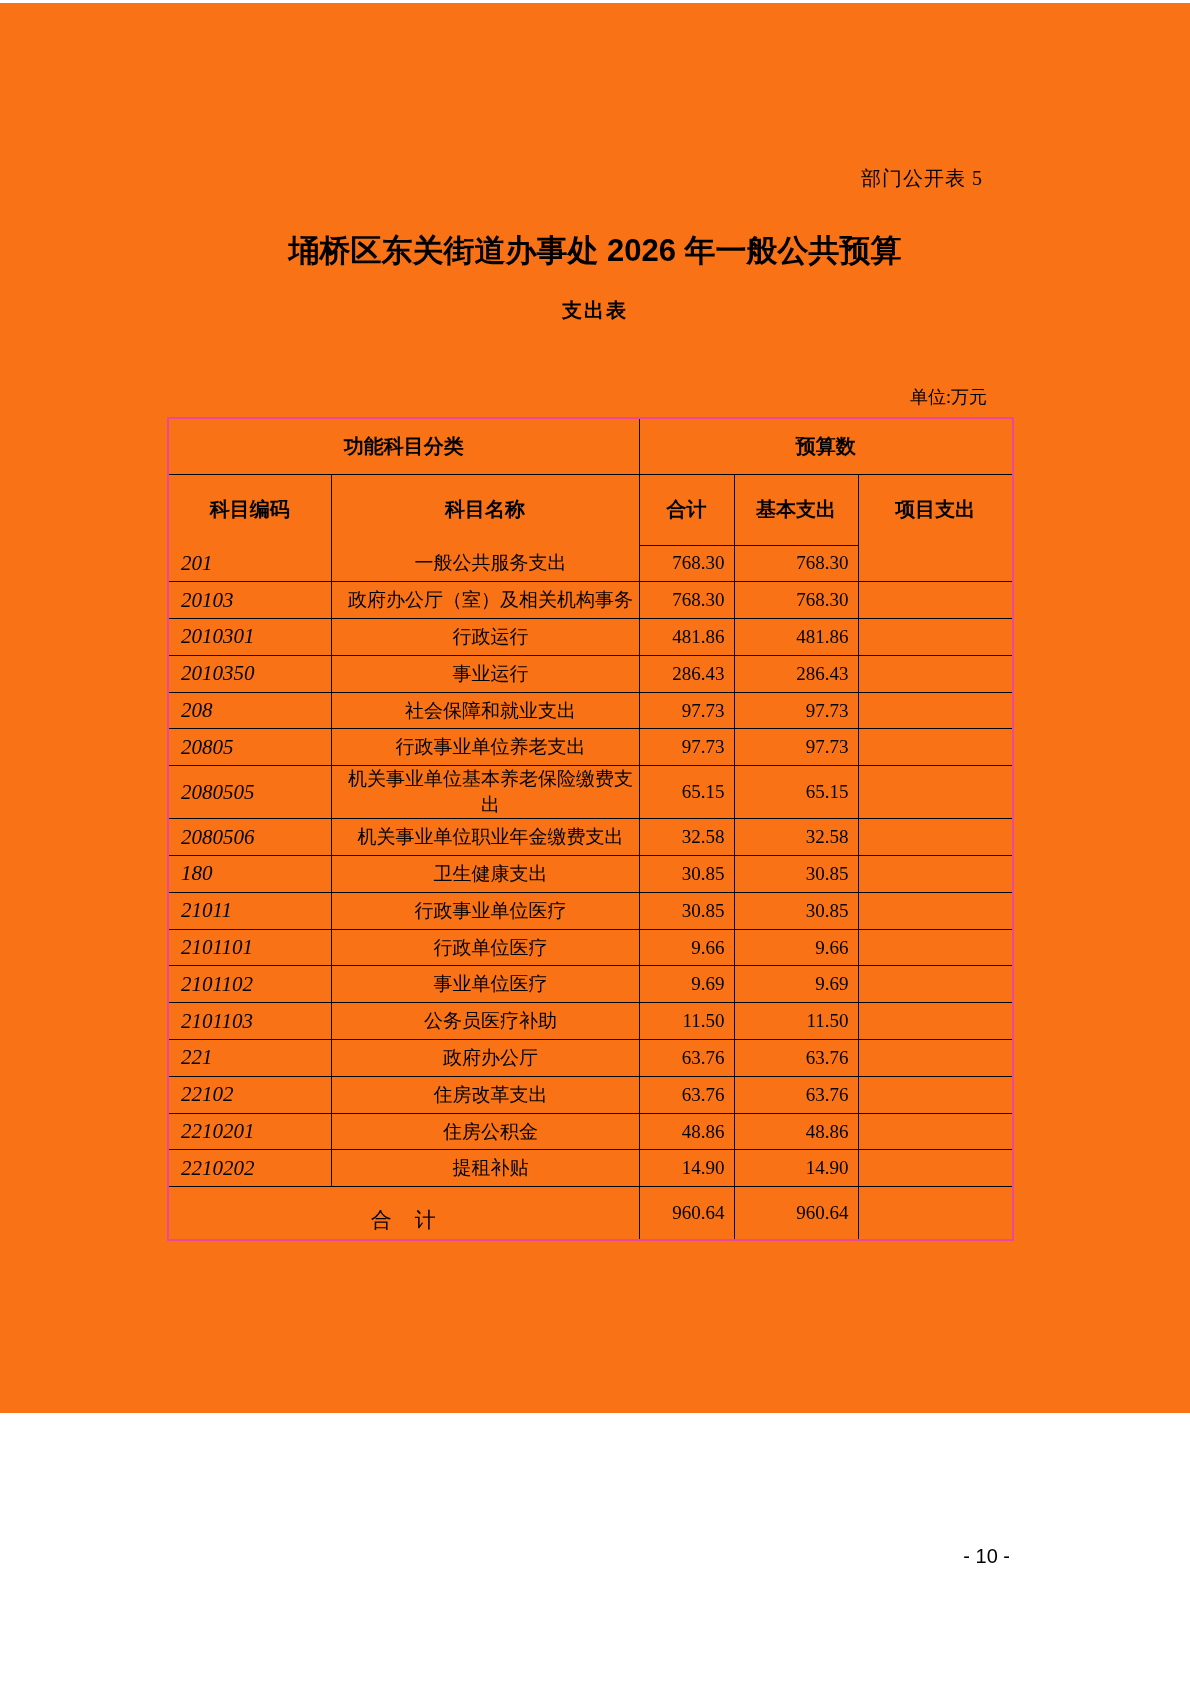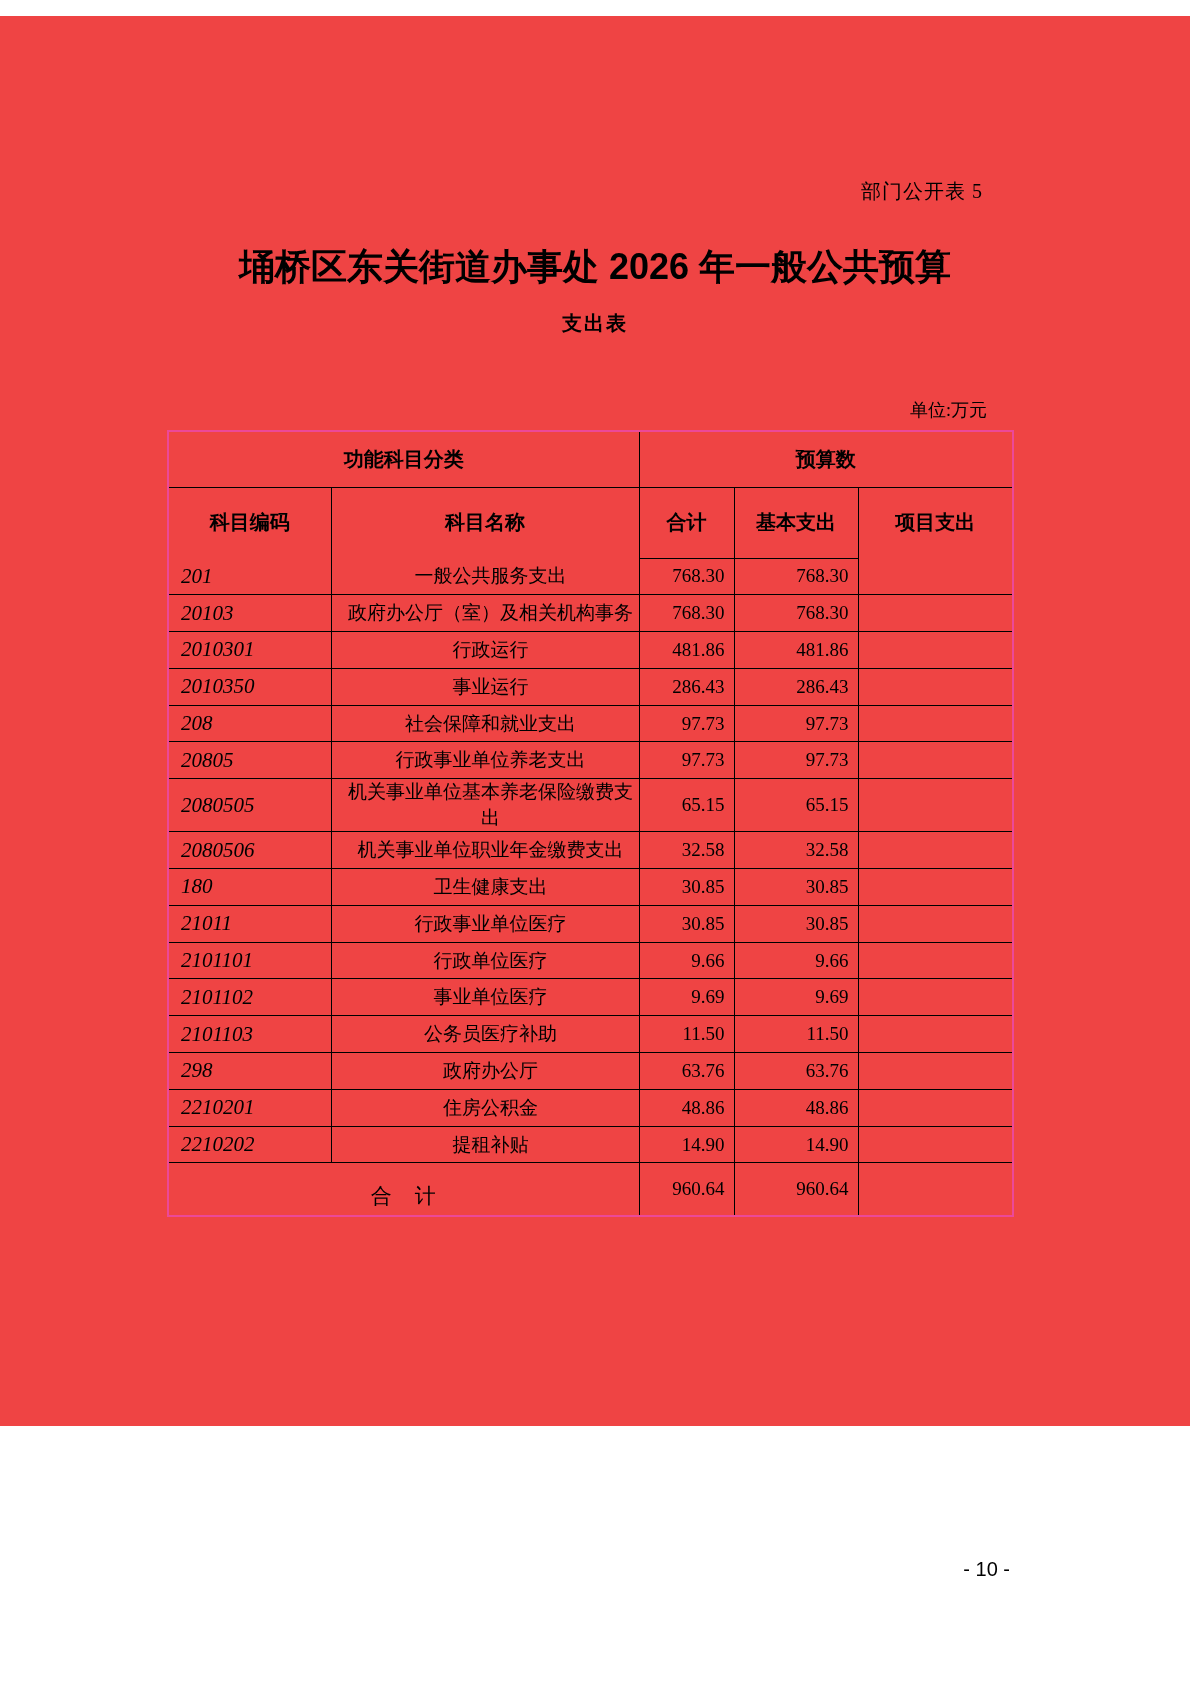--- a/index.html
+++ b/index.html
@@ -4,29 +4,29 @@
 <style>
   html, body { margin: 0; padding: 0; }
   body {
     width: 1190px; height: 1683px;
     background: #ffffff;
     color: #000000;
     font-family: "Liberation Serif", "DejaVu Serif", serif;
     position: relative;
     overflow: hidden;
   }
-  .page { position: absolute; left: 0; top: 16px; width: 1190px; height: 1410px; background:#ef4444; }
+  .page { position: absolute; left: 0; top: 3px; width: 1190px; height: 1410px; background:#f97316; }
 
   .doc-label {
     position: absolute; top: 162px; right: 207px;
     font-size: 20px; letter-spacing: 1px; white-space: pre;
   }
   .title {
     position: absolute; top: 227px; left: 0; width: 1190px;
-    text-align: center; font-weight: bold; font-size: 36px;
+    text-align: center; font-weight: bold; font-size: 31px;
     font-family: "Liberation Sans", "DejaVu Sans", sans-serif;
     white-space: pre;
   }
   .subtitle {
     position: absolute; top: 294px; left: 0; width: 1190px;
     text-align: center; font-weight: bold; font-size: 20px;
     font-family: "Liberation Sans", "DejaVu Sans", sans-serif;
     letter-spacing: 2px;
   }
   .unit {
@@ -191,22 +191,29 @@
         <td class="proj"></td>
       </tr>
       <tr class="drow">
         <td class="code">2101103</td>
         <td class="name">公务员医疗补助</td>
         <td class="num">11.50</td>
         <td class="num">11.50</td>
         <td class="proj"></td>
       </tr>
       <tr class="drow">
-        <td class="code">298</td>
+        <td class="code">221</td>
         <td class="name">政府办公厅</td>
+        <td class="num">63.76</td>
+        <td class="num">63.76</td>
+        <td class="proj"></td>
+      </tr>
+      <tr class="drow">
+        <td class="code">22102</td>
+        <td class="name">住房改革支出</td>
         <td class="num">63.76</td>
         <td class="num">63.76</td>
         <td class="proj"></td>
       </tr>
       <tr class="drow">
         <td class="code">2210201</td>
         <td class="name">住房公积金</td>
         <td class="num">48.86</td>
         <td class="num">48.86</td>
         <td class="proj"></td>

